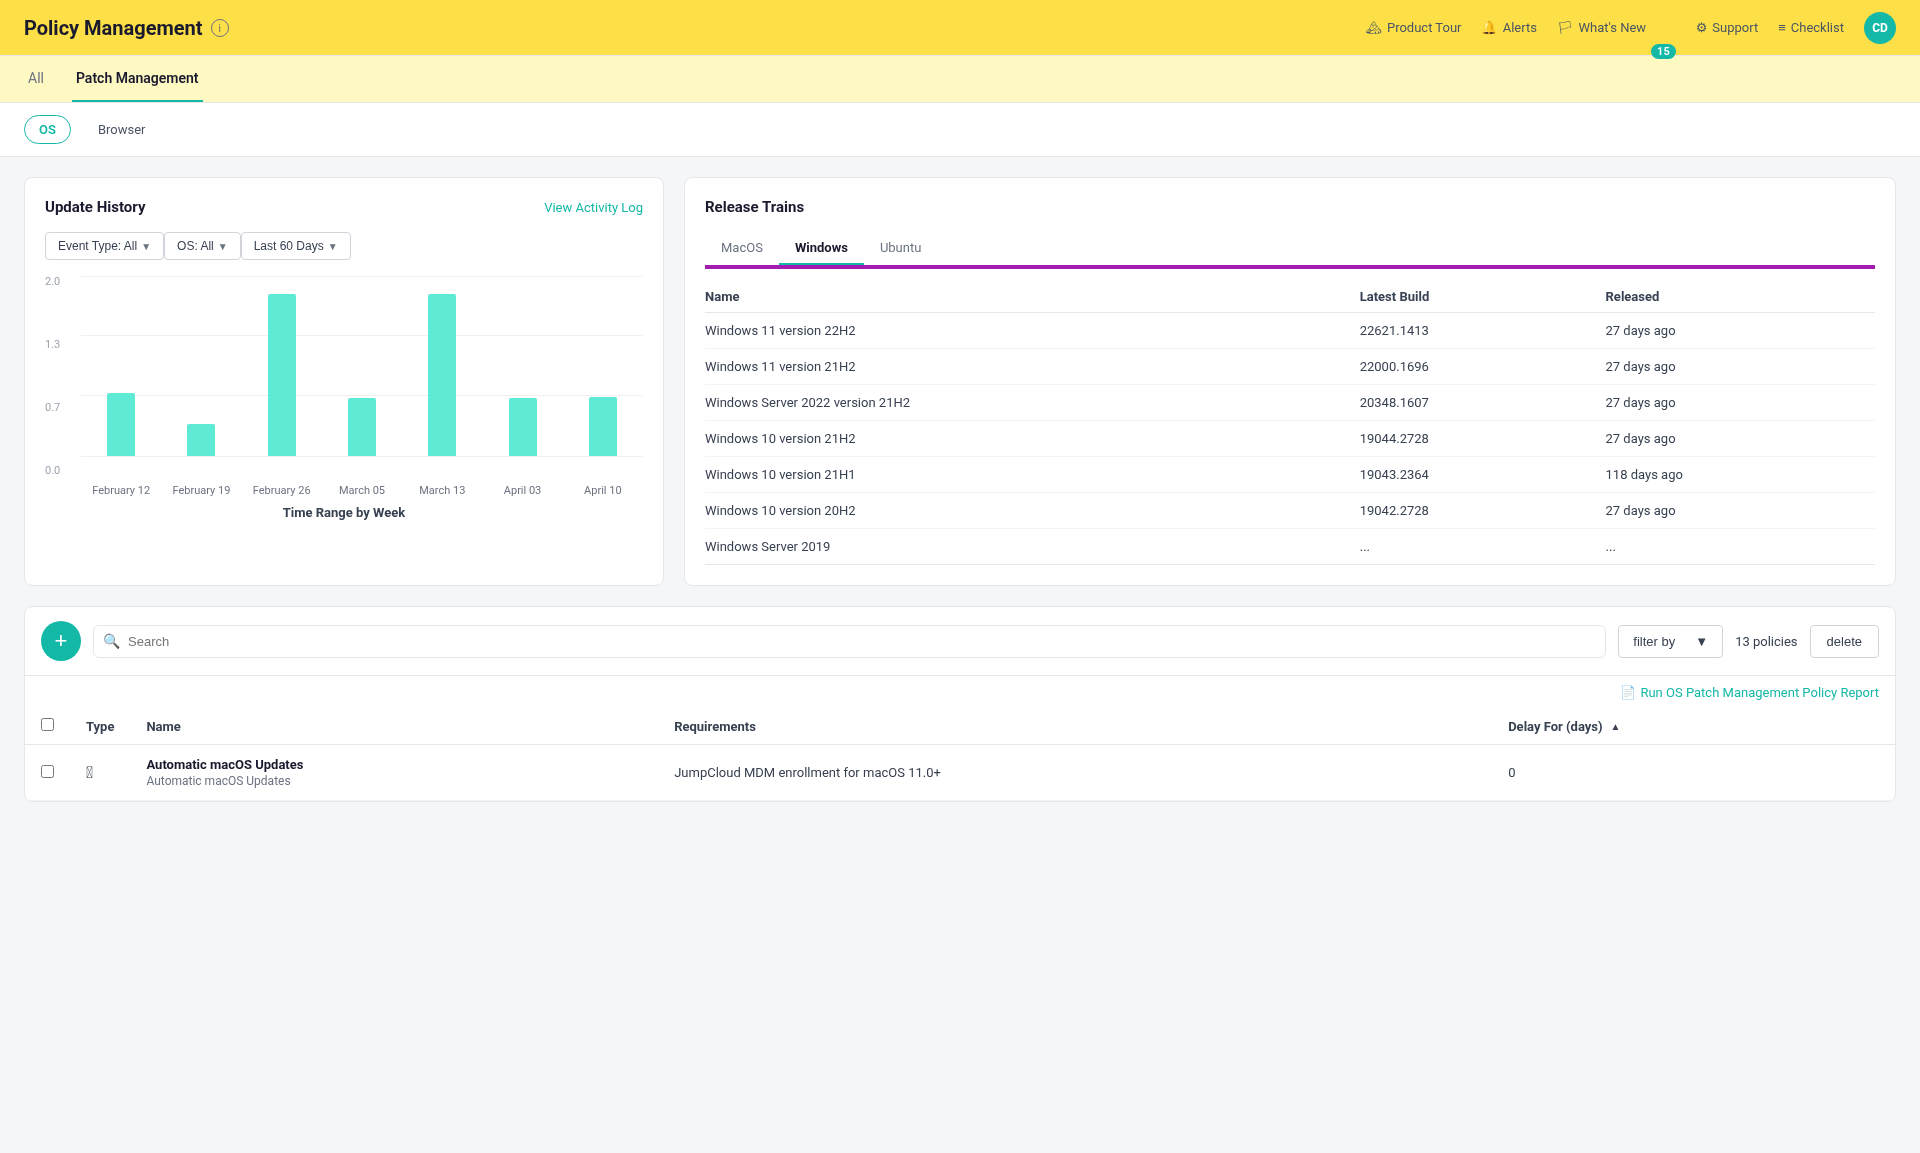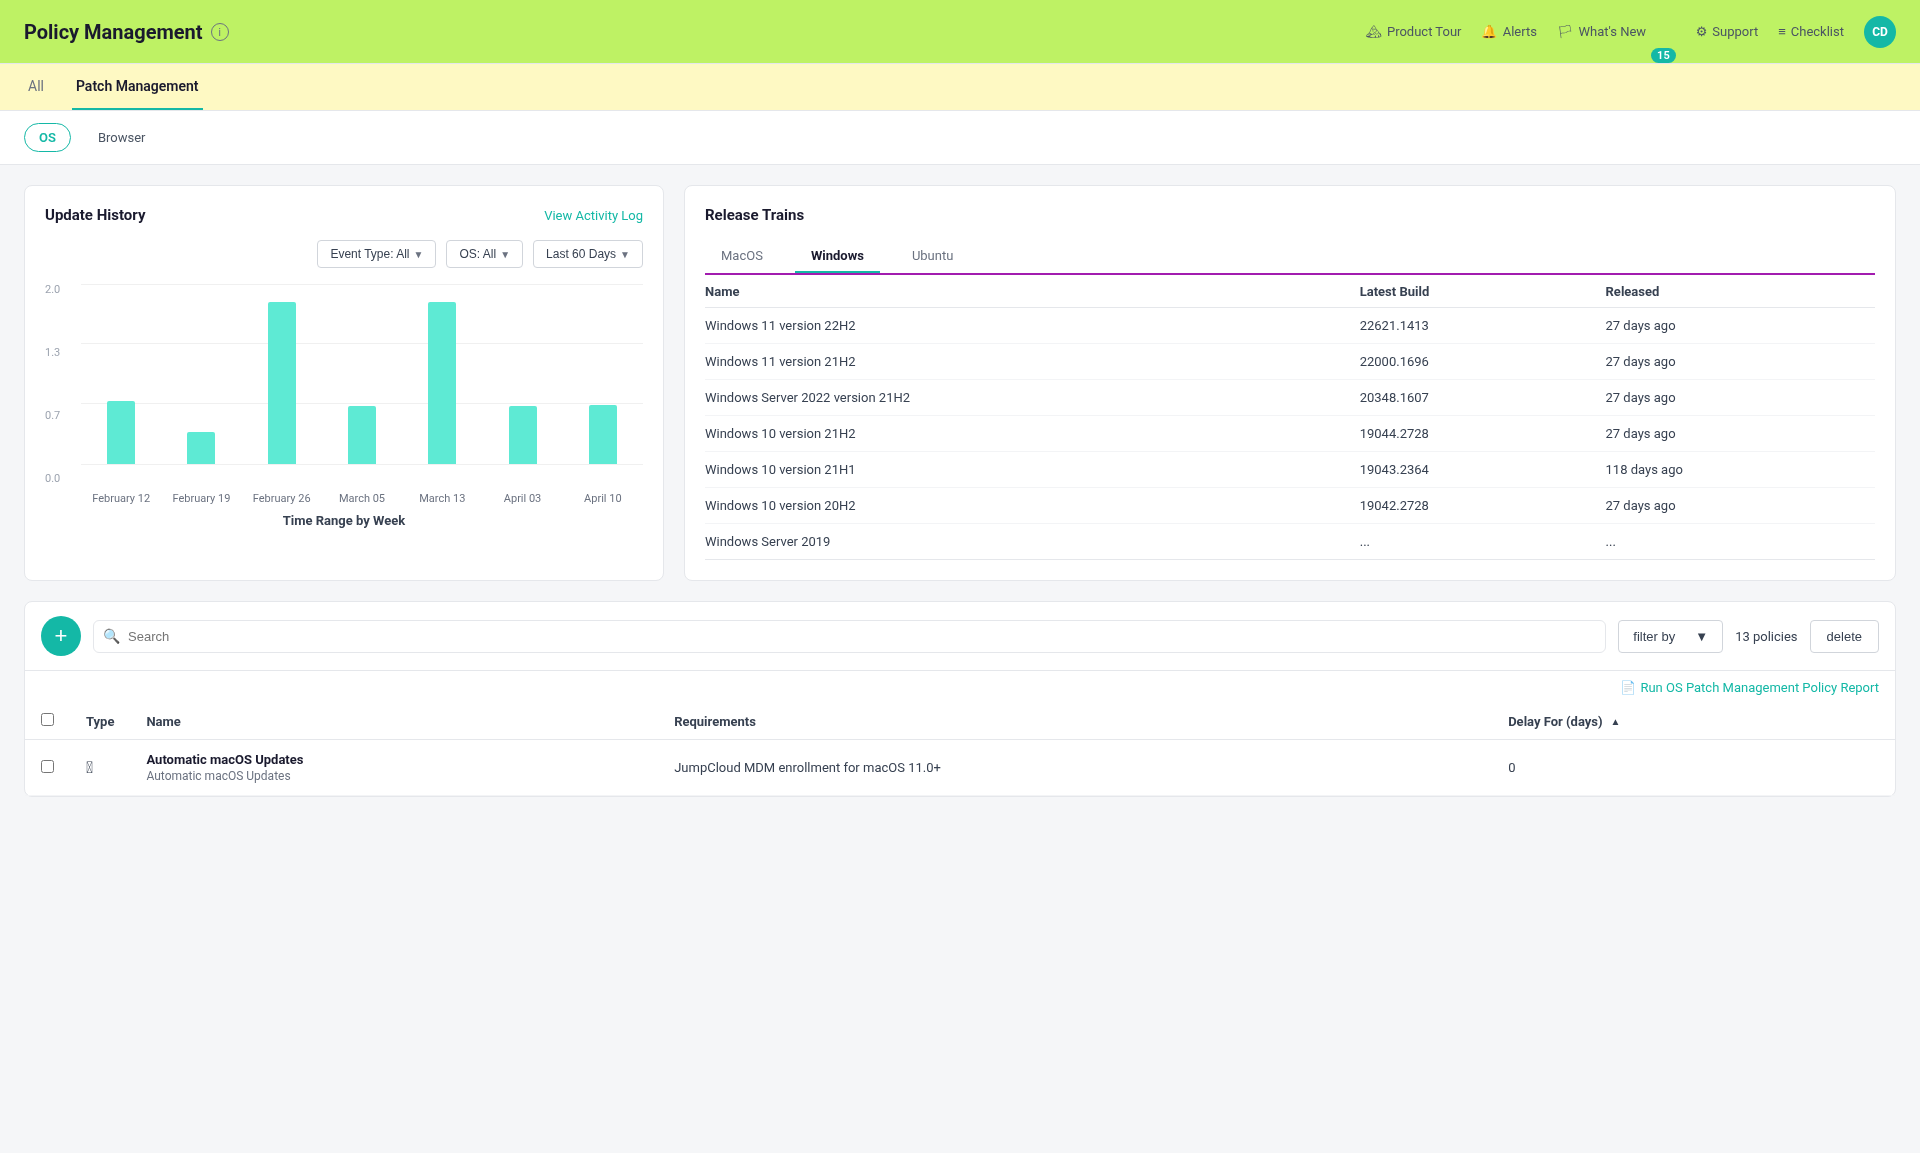--- a/index.html
+++ b/index.html
@@ -1,19 +1,19 @@
 <!DOCTYPE html>
 <html><head>
   <meta charset="utf-8">
   <style>
     * { box-sizing: border-box; margin: 0; padding: 0; }
     body { font-family: -apple-system, BlinkMacSystemFont, 'Segoe UI', Roboto, sans-serif; background: #f5f6f8; color: #333; font-size: 14px; }
 
     
-    .header { background: #bef264; border-bottom: 1px solid #e5e7eb; padding: 8px 24px; display: flex; align-items: center; justify-content: space-between; height: 64px; }
+    .header { background: #fde047; border-bottom: 1px solid #e5e7eb; padding: 8px 24px; display: flex; align-items: center; justify-content: space-between; height: 56px; }
     .header-left { display: flex; align-items: center; gap: 8px; }
     .header-title { font-size: 20px; font-weight: 700; color: #1a1a2e; }
     .header-info-icon { width: 18px; height: 18px; border-radius: 50%; border: 1.5px solid #6b7280; display: flex; align-items: center; justify-content: center; font-size: 11px; color: #6b7280; cursor: pointer; }
     .header-right { display: flex; align-items: center; gap: 20px; }
     .header-nav-item { display: flex; align-items: center; gap: 5px; font-size: 13px; color: #4b5563; cursor: pointer; text-decoration: none; }
     .badge { background: #14b8a6; color: white; border-radius: 10px; padding: 1px 6px; font-size: 11px; font-weight: 600; margin-top: 47px; }
     .avatar { width: 32px; height: 32px; border-radius: 50%; background: #14b8a6; color: white; display: flex; align-items: center; justify-content: center; font-size: 12px; font-weight: 700; cursor: pointer; }
 
     
     .tabs-nav { background: #fef9c3; border-bottom: 1px solid #e5e7eb; padding: 0 24px; display: flex; gap: 24px; }
@@ -35,40 +35,40 @@
     
     .card { background: #fff; border: 1px solid #e5e7eb; border-radius: 8px; padding: 20px; }
     .card-update-history { flex: 0 0 640px; }
     .card-release-trains { flex: 1; }
 
     .card-header { display: flex; justify-content: space-between; align-items: center; margin-bottom: 16px; }
     .card-title { font-size: 15px; font-weight: 700; color: #1a1a2e; }
     .view-activity-link { font-size: 13px; color: #14b8a6; cursor: pointer; text-decoration: none; }
 
     
-    .filters { display: flex; gap: 10px; margin-bottom: 16px; justify-content: flex-end; }
+    .filters { display: flex; margin-bottom: 16px; }
     .filter-btn { padding: 6px 12px; border: 1.5px solid #d1d5db; border-radius: 4px; background: #fff; font-size: 12px; color: #374151; cursor: pointer; display: flex; align-items: center; gap: 4px; }
     .filter-btn .arrow { font-size: 10px; color: #6b7280; }
 
     
     .chart-area { position: relative; height: 200px; margin-bottom: 8px; }
     .chart-y-labels { position: absolute; left: 0; top: 0; height: 100%; display: flex; flex-direction: column; justify-content: space-between; padding: 0; text-align: right; }
     .chart-y-label { font-size: 11px; color: #9ca3af; line-height: 1; }
     .chart-bars-area { position: absolute; left: 36px; right: 0; top: 0; bottom: 20px; }
     .chart-gridlines { position: absolute; left: 0; right: 0; top: 0; bottom: 0; }
     .gridline { position: absolute; left: 0; right: 0; border-top: 1px solid #f0f0f0; }
     .bars-container { position: absolute; left: 0; right: 0; top: 0; bottom: 0; display: flex; align-items: flex-end; gap: 0; }
     .bar-group { flex: 1; display: flex; align-items: flex-end; justify-content: center; height: 100%; }
     .bar { width: 28px; background: #5eead4; border-radius: 2px 2px 0 0; }
     .chart-x-labels { margin-left: 36px; display: flex; justify-content: space-between; margin-top: 4px; }
     .chart-x-label { font-size: 11px; color: #6b7280; flex: 1; text-align: center; }
     .chart-footer-label { text-align: center; font-size: 13px; font-weight: 700; color: #374151; margin-top: 8px; }
 
     
-    .release-tabs { display: flex; gap: 16px; border-bottom: 2px solid #a21caf; margin-bottom: 1px; }
+    .release-tabs { display: flex; gap: 0; border-bottom: 4px solid #a21caf; margin-bottom: 12px; }
     .release-tab { padding: 8px 16px; font-size: 13px; color: #6b7280; cursor: pointer; border-bottom: 2px solid transparent; }
     .release-tab.active { color: #1a1a2e; font-weight: 700; border-bottom: 2px solid #14b8a6; }
 
     .release-table { width: 100%; border-collapse: collapse; }
     .release-table th { text-align: left; font-size: 13px; font-weight: 700; color: #374151; padding: 8px 12px 8px 0; border-bottom: 1px solid #e5e7eb; }
     .release-table td { padding: 10px 12px 10px 0; font-size: 13px; color: #374151; border-bottom: 1px solid #f3f4f6; vertical-align: middle; }
     .release-table tbody tr:last-child td { border-bottom: 1px solid #e5e7eb; }
     .release-table-wrapper { max-height: 300px; overflow-y: auto; }
 
     

